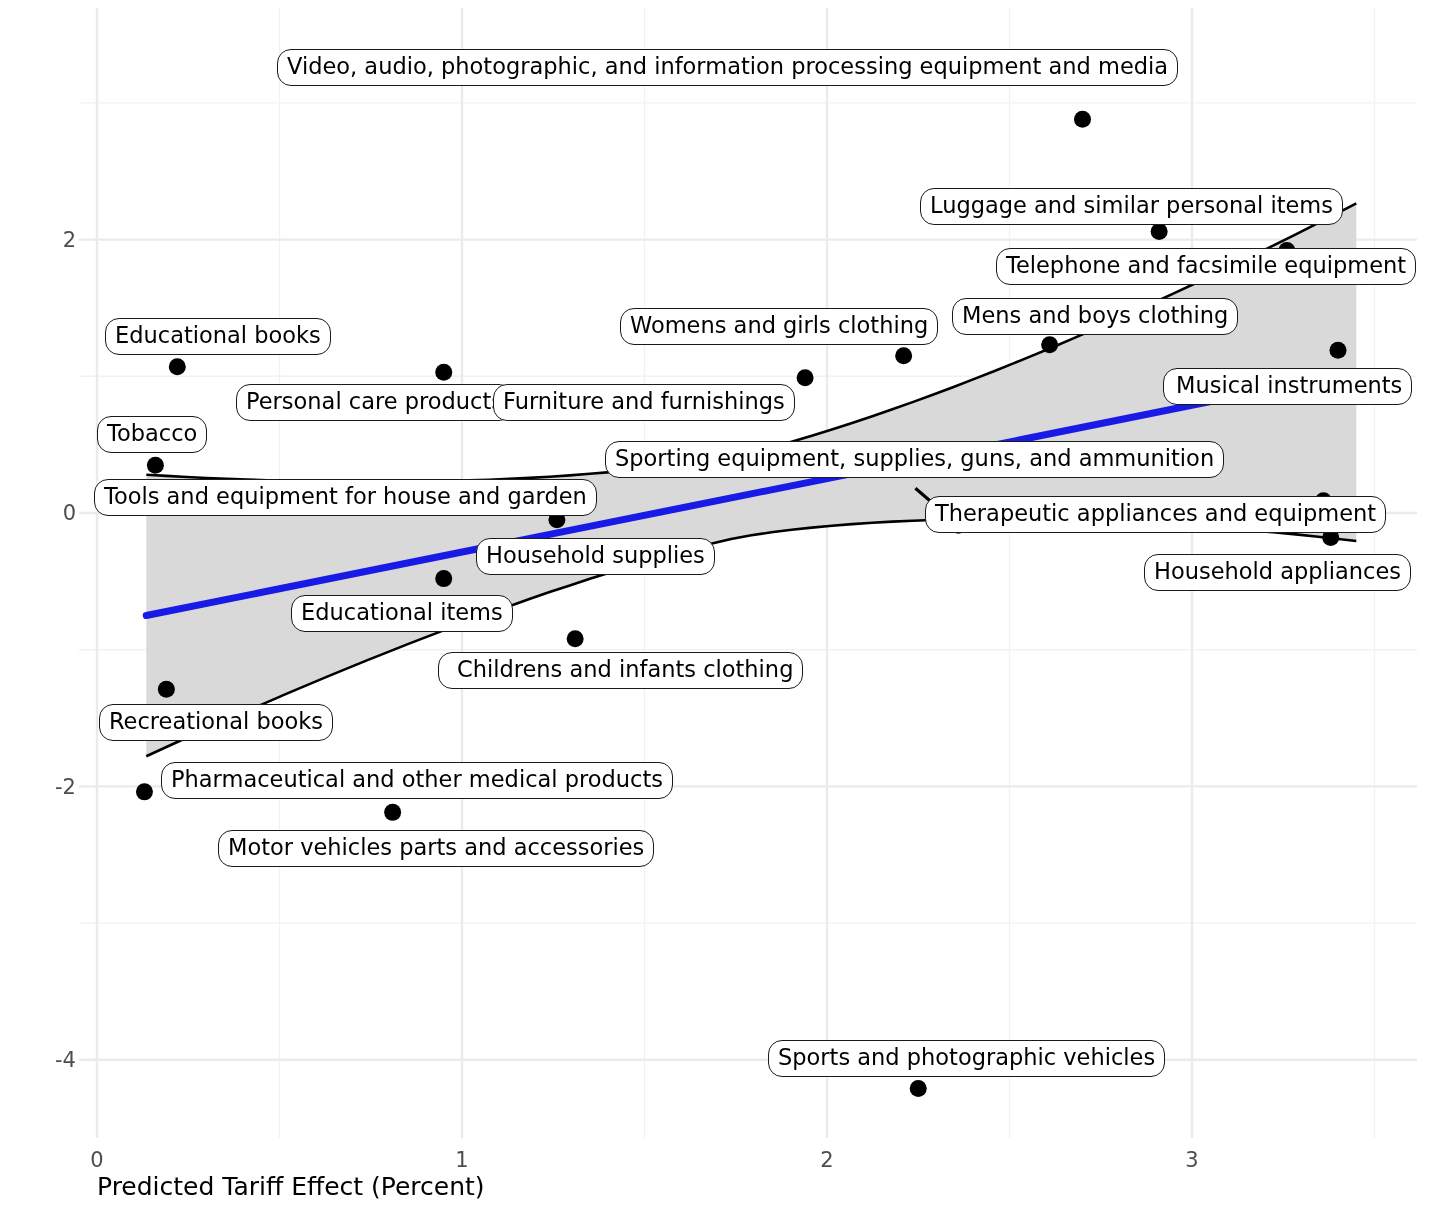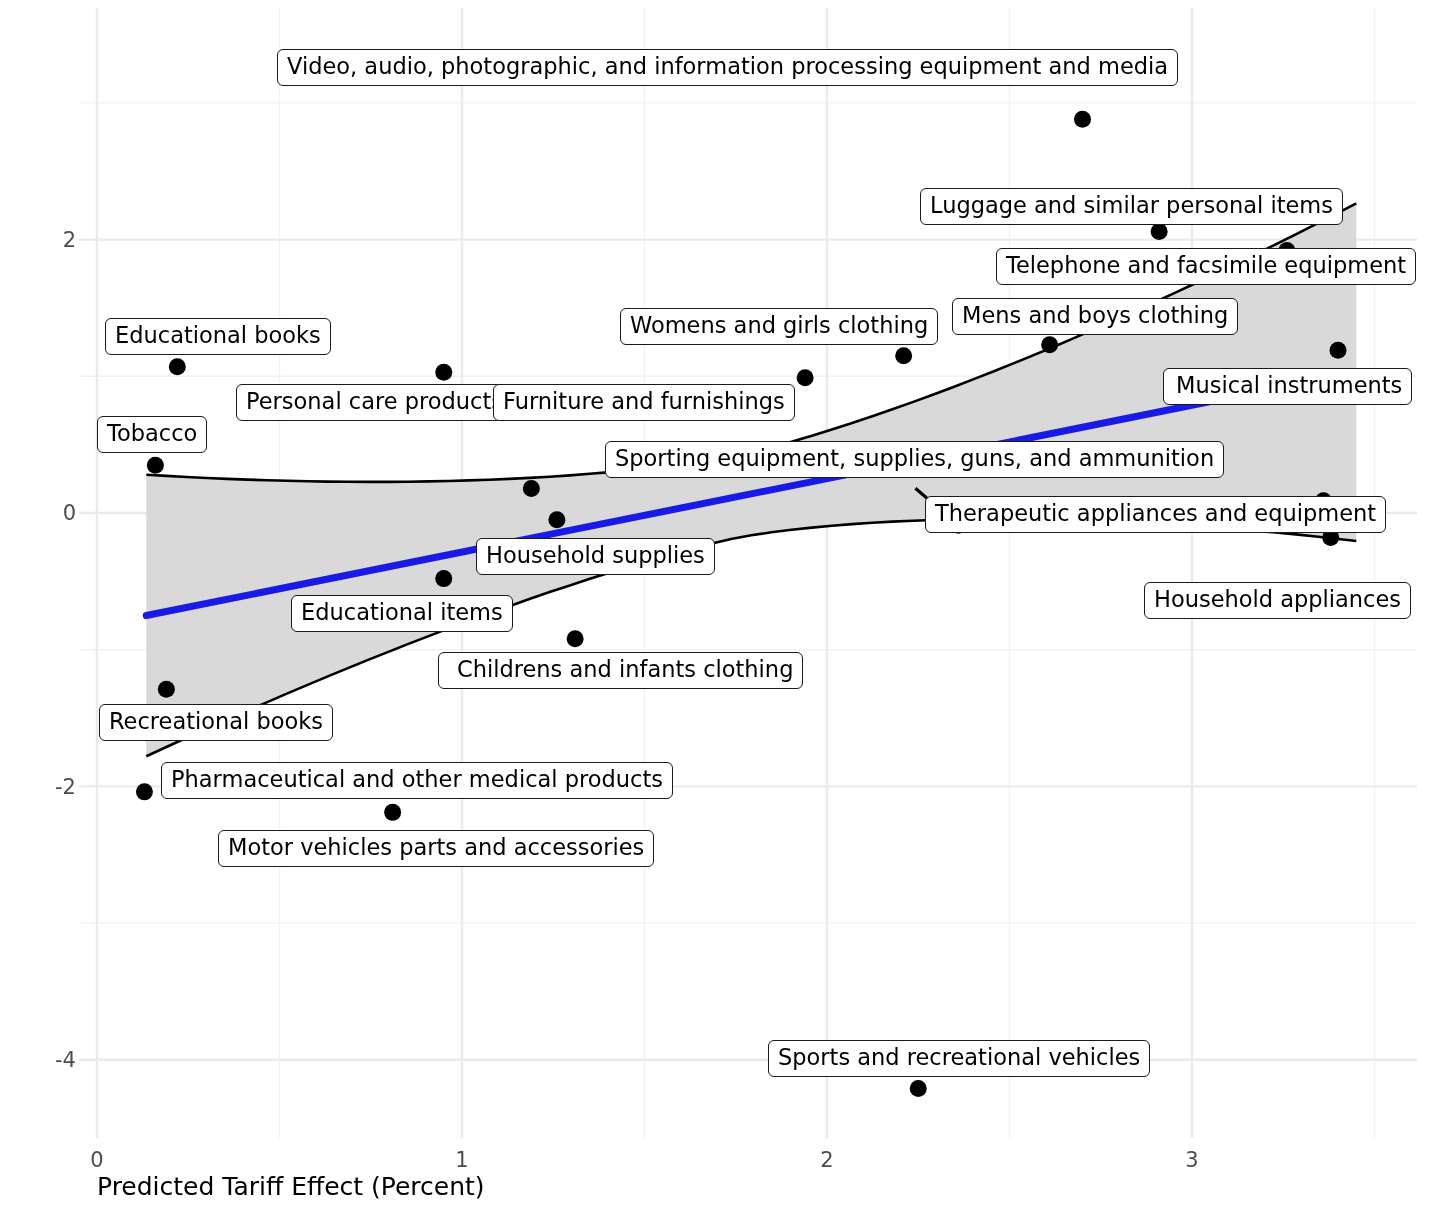--- a/index.html
+++ b/index.html
@@ -45,21 +45,21 @@
     background:#ffffff;
     overflow:hidden;
   }
   #panel svg{display:block;}
 
   
   .lbl{
     position:absolute;
     background:#ffffff;
     border:1.6px solid #1a1a1a;
-    border-radius:6px;
+    border-radius:14px;
     padding:5px 9px 6px 9px;
     font-size:22.5px;
     line-height:1.05;
     color:#000;
     white-space:nowrap;
     box-sizing:border-box;
   }
 </style>
 </head>
 <body>
@@ -141,23 +141,24 @@
   <div class="lbl" style="left:920px;  top:188px;">Luggage and similar personal items</div>
   <div class="lbl" style="left:996px;  top:248px;">Telephone and facsimile equipment</div>
   <div class="lbl" style="left:620px;  top:308px;">Womens and girls clothing</div>
   <div class="lbl" style="left:952px;  top:298px;">Mens and boys clothing</div>
   <div class="lbl" style="left:105px;  top:318px;">Educational books</div>
   <div class="lbl" style="left:236px;  top:384px;">Personal care products</div>
   <div class="lbl" style="left:493px;  top:384px;">Furniture and furnishings</div>
   <div class="lbl" style="left:1163px; top:368px;padding-left:12px;">Musical instruments</div>
   <div class="lbl" style="left:97px;   top:416px;">Tobacco</div>
   <div class="lbl" style="left:605px;  top:441px;">Sporting equipment, supplies, guns, and ammunition</div>
+  <div class="lbl" style="left:94px;   top:479px;">Tools and equipment for house and garden</div>
   <div class="lbl" style="left:925px;  top:496px;">Therapeutic appliances and equipment</div>
   <div class="lbl" style="left:476px;  top:538px;">Household supplies</div>
-  <div class="lbl" style="left:1144px; top:554px;margin-top:28px;">Household appliances</div>
+  <div class="lbl" style="left:1144px; top:554px;">Household appliances</div>
   <div class="lbl" style="left:291px;  top:595px;">Educational items</div>
   <div class="lbl" style="left:438px;  top:652px;padding-left:18px;">Childrens and infants clothing</div>
   <div class="lbl" style="left:99px;   top:704px;">Recreational books</div>
   <div class="lbl" style="left:161px;  top:762px;">Pharmaceutical and other medical products</div>
   <div class="lbl" style="left:218px;  top:830px;">Motor vehicles parts and accessories</div>
-  <div class="lbl" style="left:768px;  top:1040px;">Sports and recreational vehicles</div>
+  <div class="lbl" style="left:768px;  top:1040px;">Sports and photographic vehicles</div>
 
 </div>
 
 </body></html>

